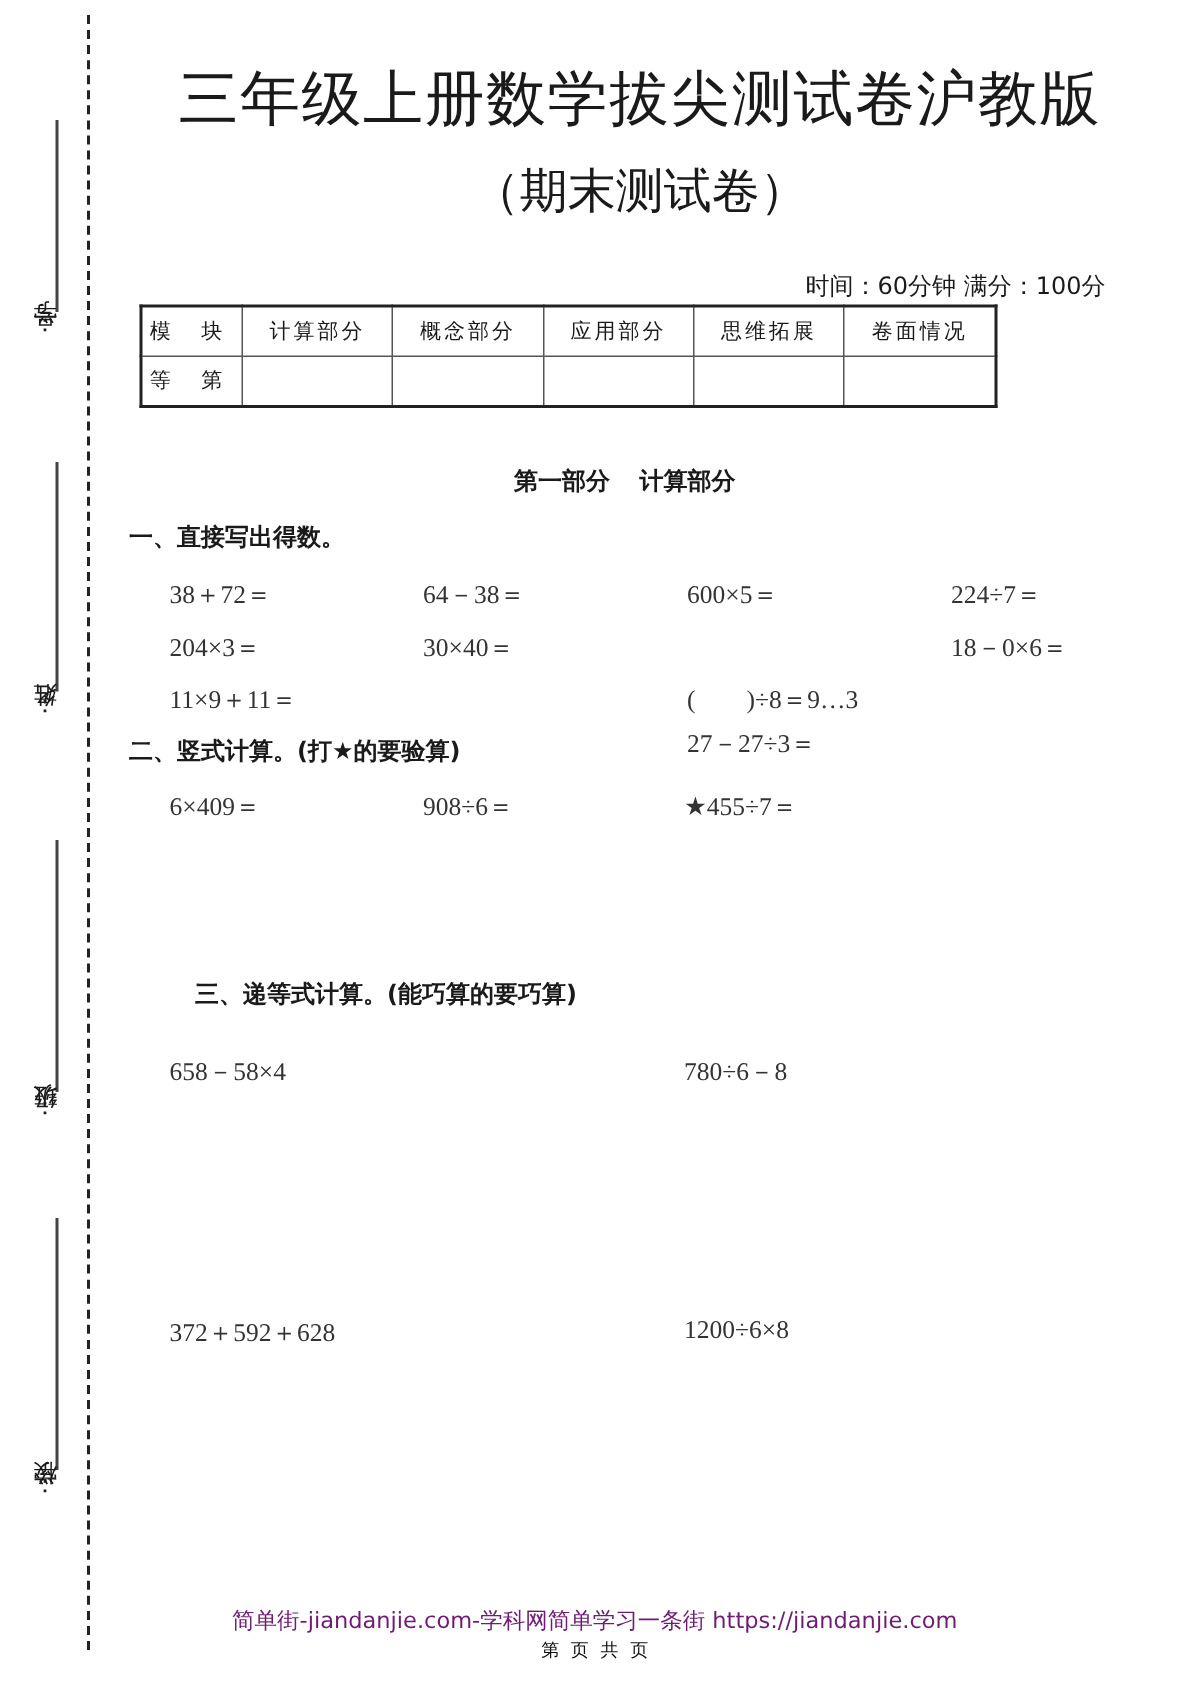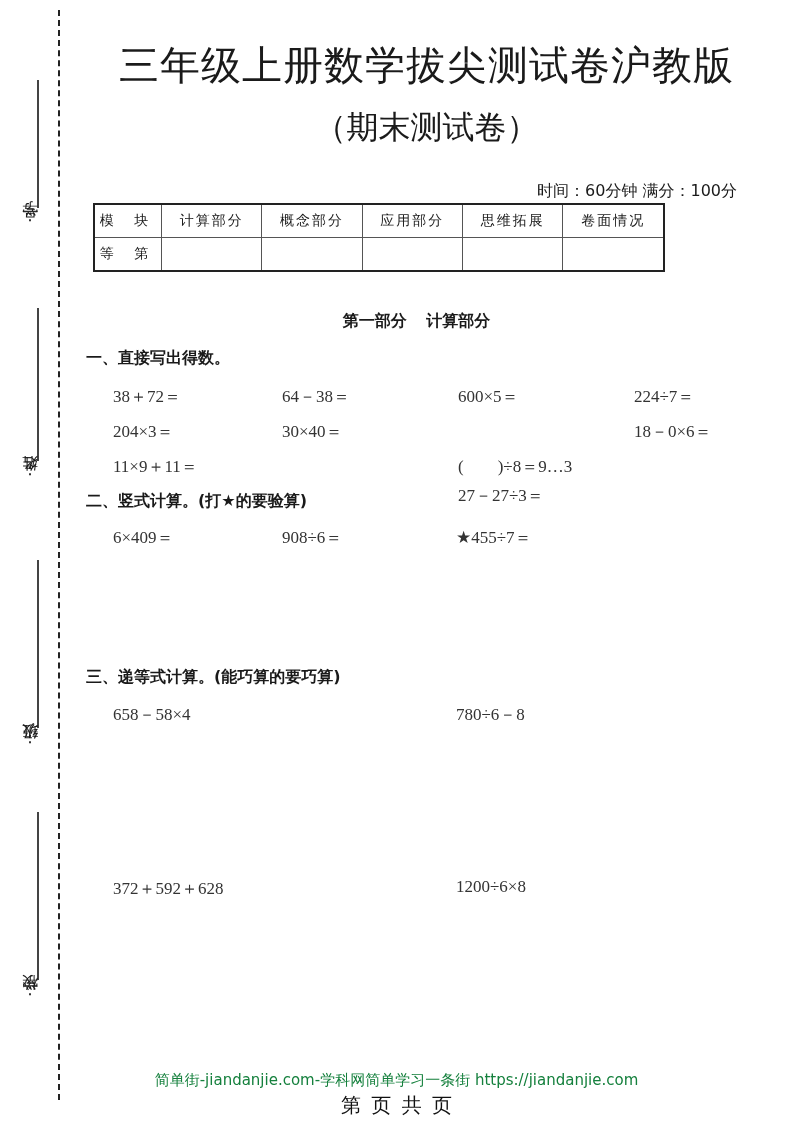--- a/index.html
+++ b/index.html
@@ -23,22 +23,22 @@
   table.score td { border: 1px solid #555; text-align: center; font-size: 14px;
                    letter-spacing: 2px; padding: 0; height: 32px; }
   table.score td.head { width: 66px; letter-spacing: 8px; }
   
   .part-title { position: absolute; left: 0; width: 833px; top: 311px; text-align: center;
                 font-size: 16px; font-weight: bold; word-spacing: 14px; }
   .q-heading { position: absolute; left: 86px; font-size: 16px; font-weight: bold; }
   .expr { position: absolute; font-family: "Liberation Serif", "DejaVu Serif", serif;
           font-size: 17px; color: #333; white-space: pre; }
   .footer { position: absolute; left: 0; width: 793px; text-align: center; }
-  .footer-site { top: 1071px; font-size: 15px; color: #15803d; }
-  .footer-page { top: 1092px; font-size: 20px; color: #111; word-spacing: 4px; }
+  .footer-site { top: 1071px; font-size: 15px; color: #701a75; }
+  .footer-page { top: 1092px; font-size: 12px; color: #111; word-spacing: 4px; }
 </style>
 </head>
 <body>
 
 <div class="dash-line"></div>
 
 <div>
   <div class="side-line" style="top:80px;height:128px;"></div>
   <div class="side-label" style="top:214px;">学号：</div>
 </div>
@@ -98,21 +98,21 @@
   <div class="expr" style="left:458px;top:455px;">(　　)÷8＝9…3</div>
 </div>
 
 <div class="q-heading" style="top:491px;">二、竖式计算。(打★的要验算)</div>
 <div>
   <div class="expr" style="left:113px;top:526px;">6×409＝</div>
   <div class="expr" style="left:282px;top:526px;">908÷6＝</div>
   <div class="expr" style="left:456px;top:526px;">★455÷7＝</div>
 </div>
 
-<div class="q-heading" style="top:667px;">三、递等式计算。(能巧算的要巧算)</div>
+<div class="q-heading" style="top:653px;margin-left:44px;">三、递等式计算。(能巧算的要巧算)</div>
 <div>
   <div class="expr" style="left:113px;top:703px;">658－58×4</div>
   <div class="expr" style="left:456px;top:703px;">780÷6－8</div>
   <div class="expr" style="left:113px;top:877px;">372＋592＋628</div>
   <div class="expr" style="left:456px;top:877px;">1200÷6×8</div>
 </div>
 
 <div class="footer footer-site">简单街-jiandanjie.com-学科网简单学习一条街 https://jiandanjie.com</div>
 <div class="footer footer-page">第 页 共 页</div>
 

